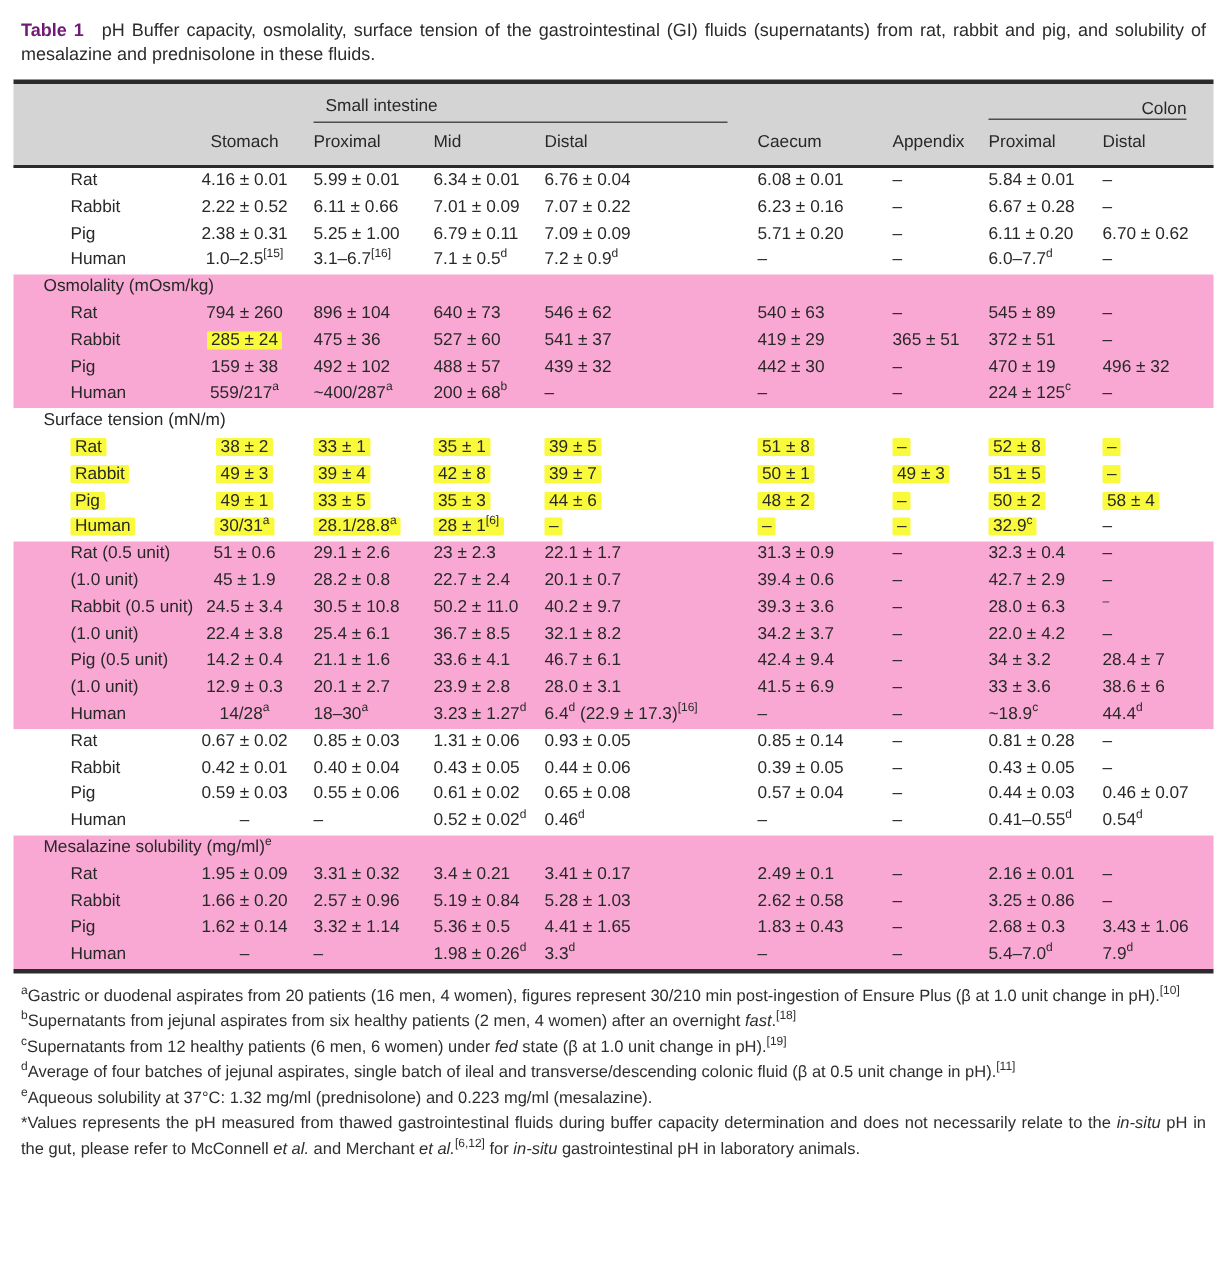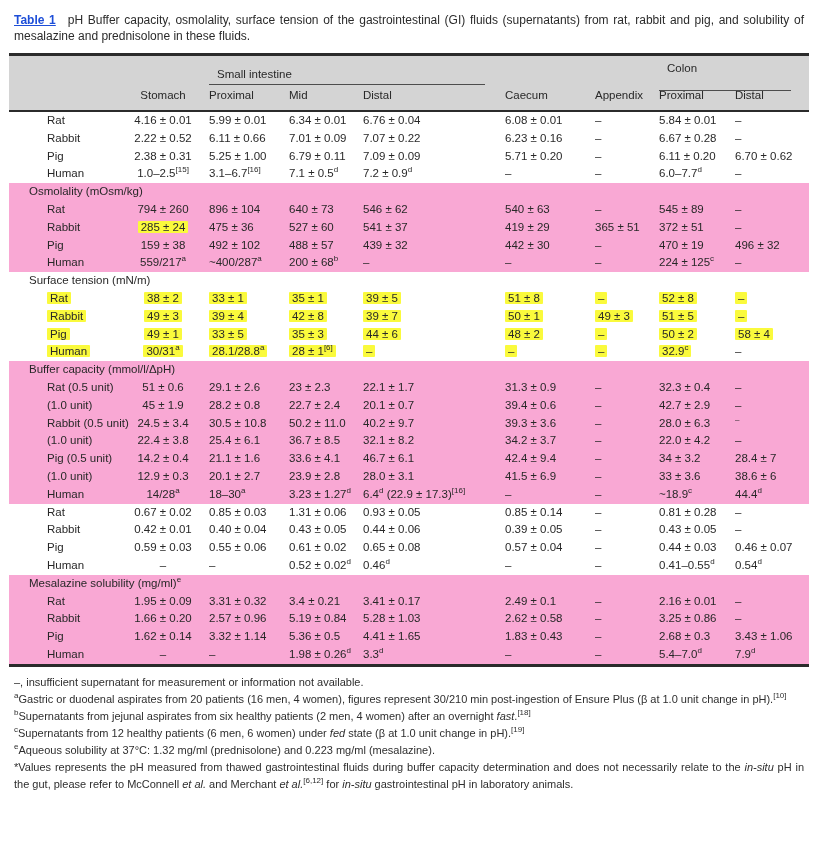--- a/index.html
+++ b/index.html
@@ -7,21 +7,21 @@
     width:818px;height:856px;background:#ffffff;color:#282828;
     font-family:"Liberation Sans",sans-serif;
     -webkit-font-smoothing:antialiased;
   }
   .page{padding:8px 9px 0 9px;}
   
   .caption{
     font-size:12px;line-height:16px;margin:4px 5px 9px 5px;
     text-align:justify;color:#2b2b2b;
   }
-  .caption b{margin-right:12px;color:#1d4ed8;text-decoration:underline;}
+  .caption b{margin-right:12px;color:#701a75;}
   
   .tbl{border-top:3px solid #2b2b2b;border-bottom:3px solid #2b2b2b;}
   .thead{
     background:#d4d4d4;border-bottom:2px solid #2b2b2b;
     padding:6px 0 4px 0;
   }
   .trow{
     display:grid;
     grid-template-columns:96px 76px 80px 74px 142px 90px 64px 76px 66px;
     align-items:center;
@@ -31,23 +31,23 @@
   .trow > div{padding-left:8px;white-space:nowrap;}
   .trow > div:first-child{padding-left:0;}
   .trow > div:nth-child(2){text-align:center;padding-left:0;}
   .hrow{height:22px;}
   .grp-si{
     grid-column:3/6;
     border-bottom:1.5px solid #4d4d4d;
     margin:0 12px 0 8px;padding-bottom:4px;
   }
   .grp-co{
-    grid-column:8/10;text-align:left;
+    grid-column:8/10;text-align:right;
     border-bottom:1.5px solid #4d4d4d;
-    margin:0 2px 0 8px;padding-bottom:16px;
+    margin:0 2px 0 8px;padding-bottom:0;
   }
   .sec.shaded{background:#f9a8d4;}
   .sec-title{
     height:17.8px;line-height:17.8px;font-size:11.5px;
     padding-left:20px;white-space:nowrap;
   }
   .drow{height:17.8px;line-height:17.8px;}
   .rlab{padding-left:18px !important;}
   sup{font-size:8px;vertical-align:super;line-height:0;}
   .hl{background:#fafa3c;padding:0 3px;border-radius:1px;}
@@ -222,21 +222,20 @@
             <div><span class="hl">28.1/28.8<sup>a</sup></span></div>
             <div><span class="hl">28 ± 1<sup>[6]</sup></span></div>
             <div><span class="hl">–</span></div>
             <div><span class="hl">–</span></div>
             <div><span class="hl">–</span></div>
             <div><span class="hl">32.9<sup>c</sup></span></div>
             <div>–</div>
           </div>
         </div>
         <div class="sec shaded">
-          <div class="sec-title">Buffer capacity (mmol/l/ΔpH)</div>
           <div class="trow drow">
             <div class="rlab">Rat (0.5 unit)</div>
             <div>51 ± 0.6</div>
             <div>29.1 ± 2.6</div>
             <div>23 ± 2.3</div>
             <div>22.1 ± 1.7</div>
             <div>31.3 ± 0.9</div>
             <div>–</div>
             <div>32.3 ± 0.4</div>
             <div>–</div>
@@ -398,21 +397,21 @@
             <div>–</div>
             <div>–</div>
             <div>5.4–7.0<sup>d</sup></div>
             <div>7.9<sup>d</sup></div>
           </div>
         </div>
       </div>
   </div>
 
   <div class="fnotes">
-      <p class="fn">–, insufficient supernatant for measurement or information not available.</p>
       <p class="fn"><sup>a</sup>Gastric or duodenal aspirates from 20 patients (16 men, 4 women), figures represent 30/210 min post-ingestion of Ensure Plus (β at 1.0 unit change in pH).<sup>[10]</sup></p>
       <p class="fn"><sup>b</sup>Supernatants from jejunal aspirates from six healthy patients (2 men, 4 women) after an overnight <i>fast</i>.<sup>[18]</sup></p>
       <p class="fn"><sup>c</sup>Supernatants from 12 healthy patients (6 men, 6 women) under <i>fed</i> state (β at 1.0 unit change in pH).<sup>[19]</sup></p>
+      <p class="fn"><sup>d</sup>Average of four batches of jejunal aspirates, single batch of ileal and transverse/descending colonic fluid (β at 0.5 unit change in pH).<sup>[11]</sup></p>
       <p class="fn"><sup>e</sup>Aqueous solubility at 37°C: 1.32 mg/ml (prednisolone) and 0.223 mg/ml (mesalazine).</p>
       <p class="fn">*Values represents the pH measured from thawed gastrointestinal fluids during buffer capacity determination and does not necessarily relate to the <i>in-situ</i> pH in the gut, please refer to McConnell <i>et al.</i> and Merchant <i>et al.</i><sup>[6,12]</sup> for <i>in-situ</i> gastrointestinal pH in laboratory animals.</p>
     </div>
 
 </div>
 
 </body></html>

